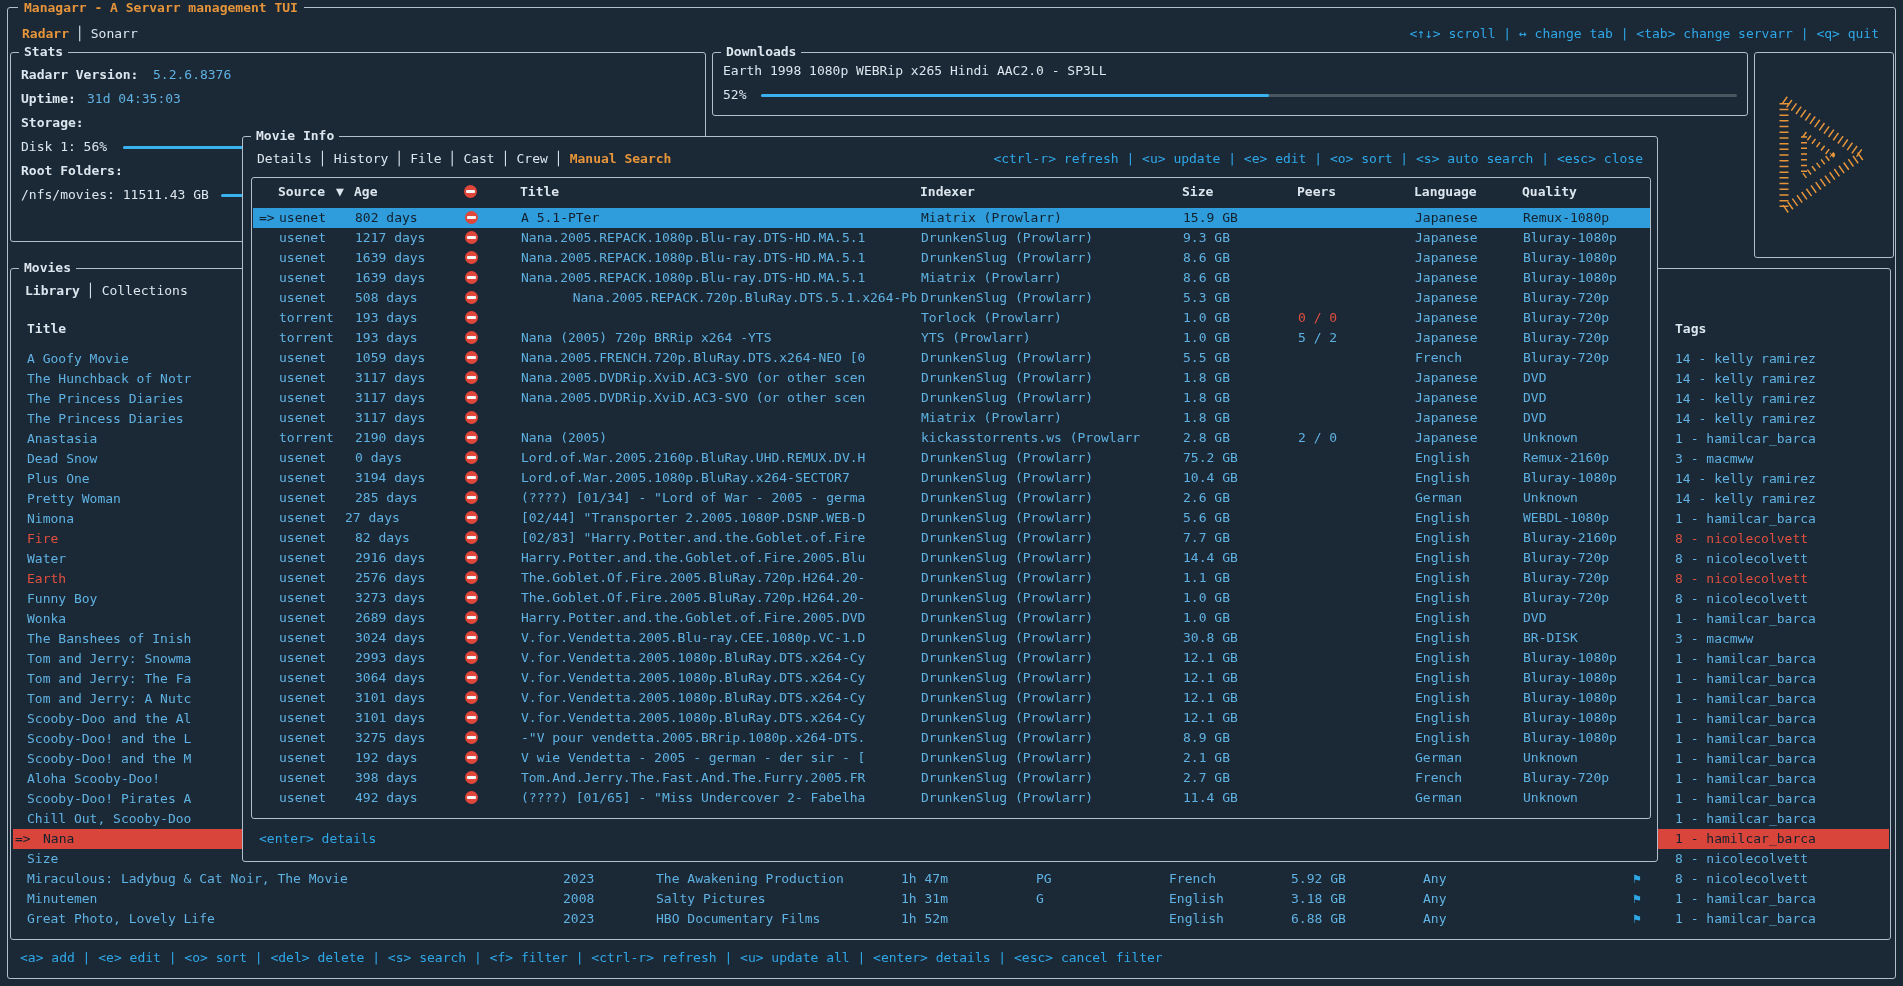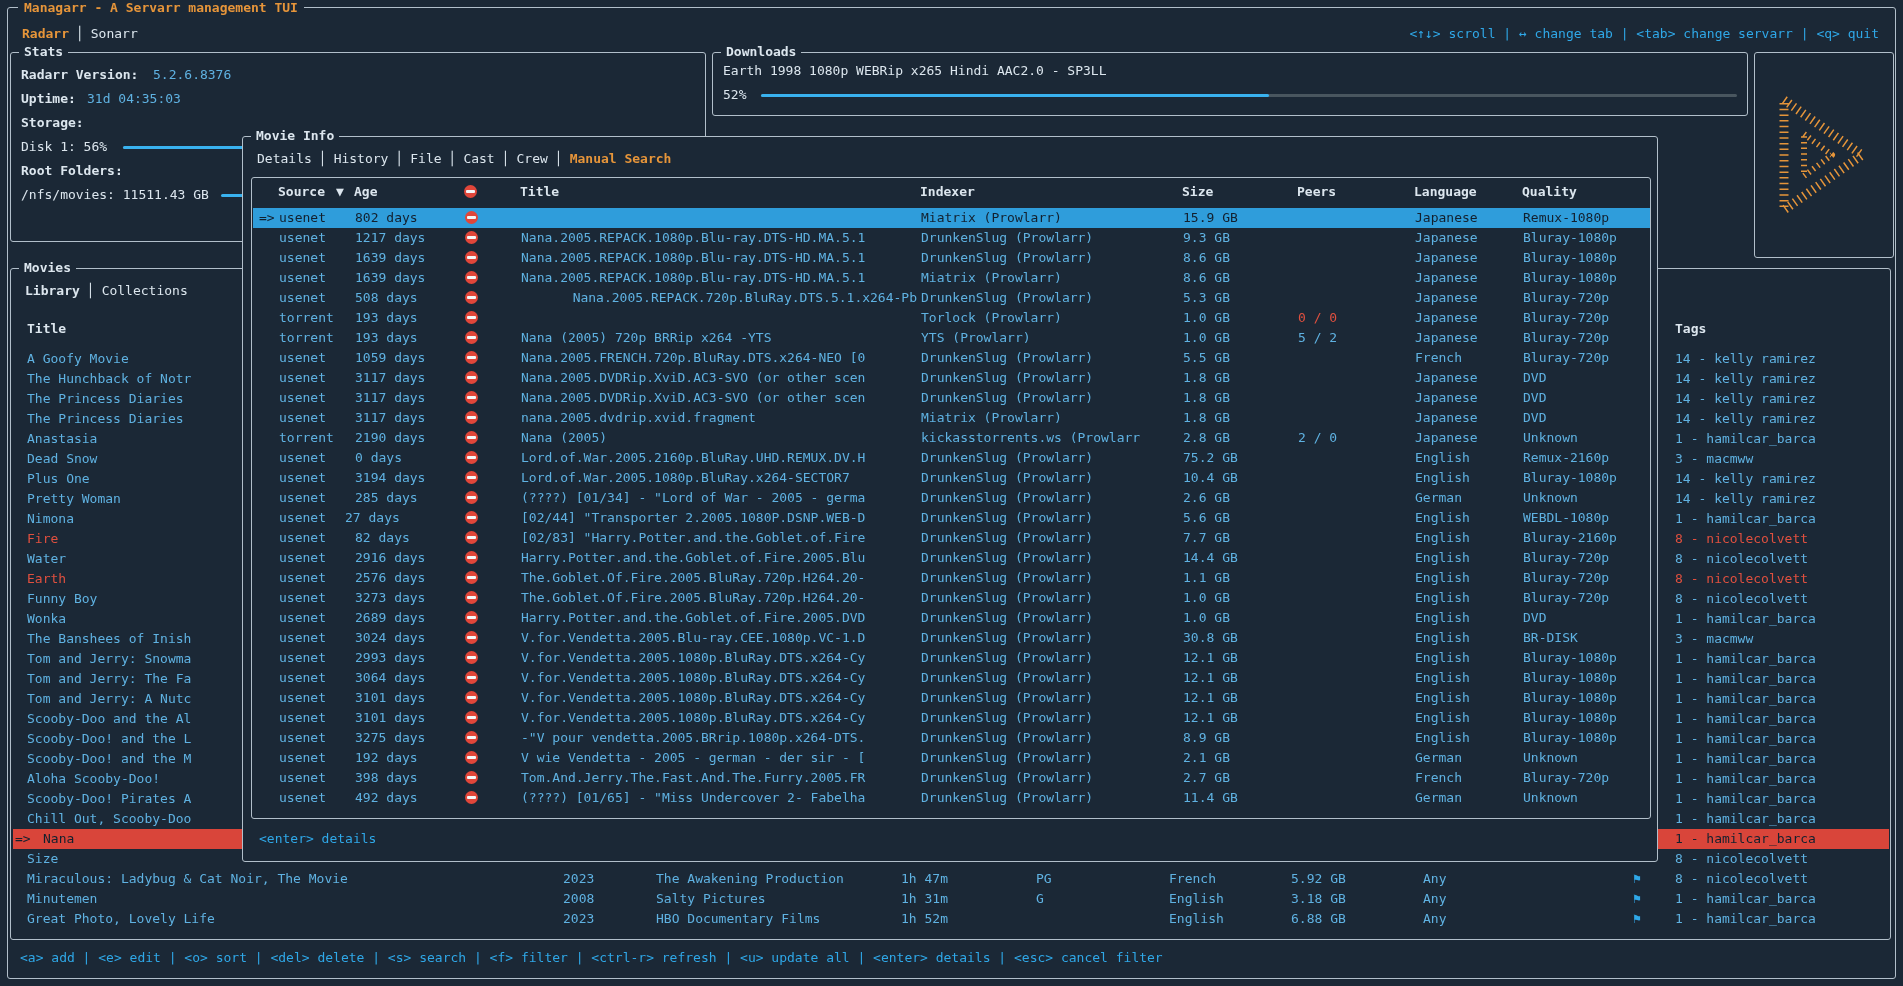--- a/index.html
+++ b/index.html
@@ -414,38 +414,40 @@
       </div>
   </div>
 
   <div class="abs c-key" style="left:20px;top:948px">&lt;a&gt; add | &lt;e&gt; edit | &lt;o&gt; sort | &lt;del&gt; delete | &lt;s&gt; search | &lt;f&gt; filter | &lt;ctrl-r&gt; refresh | &lt;u&gt; update all | &lt;enter&gt; details | &lt;esc&gt; cancel filter</div>
 
   <div class="box" style="left:242px;top:136px;width:1416px;height:726px;background:var(--bg);z-index:5">
     <span class="btitle">Movie Info</span>
     <div class="abs" style="left:14px;top:12px">
       <span>Details</span><span class="sep">│</span><span>History</span><span class="sep">│</span><span>File</span><span class="sep">│</span><span>Cast</span><span class="sep">│</span><span>Crew</span><span class="sep">│</span><span class="c-orange bold">Manual Search</span>
     </div>
+    <div class="abs c-key" style="right:14px;top:12px">&lt;ctrl-r&gt; refresh | &lt;u&gt; update | &lt;e&gt; edit | &lt;o&gt; sort | &lt;s&gt; auto search | &lt;esc&gt; close</div>
 
     <div class="box" style="left:8px;top:40px;width:1400px;height:642px">
       <span class="cell bold" style="left:26px;top:4px">Source</span>
       <span class="cell bold" style="left:84px;top:4px">▼</span>
       <span class="cell bold" style="left:102px;top:4px">Age</span>
       <span class="reject" style="left:212px;top:7px"></span>
       <span class="cell bold" style="left:268px;top:4px">Title</span>
       <span class="cell bold" style="left:668px;top:4px">Indexer</span>
       <span class="cell bold" style="left:930px;top:4px">Size</span>
       <span class="cell bold" style="left:1045px;top:4px">Peers</span>
       <span class="cell bold" style="left:1162px;top:4px">Language</span>
       <span class="cell bold" style="left:1270px;top:4px">Quality</span>
       <div class="rows" id="release-rows">
           <div class="trow sel-blue" style="left: 1px; top: 30px; width: 1397px;">
             <span class="cell" style="left: 6px; width: 20px;">=&gt;</span>
             <span class="cell" style="left: 26px; width: 72px;">usenet</span>
             <span class="cell" style="left: 102px; width: 105px;">802 days</span>
             <span class="reject" style="left: 212px;"></span>
+            <span class="cell" style="left: 268px; width: 396px;">A 5.1-PTer</span>
             <span class="cell" style="left: 668px; width: 258px;">Miatrix (Prowlarr)</span>
             <span class="cell" style="left: 930px; width: 100px;">15.9 GB</span>
             <span class="cell" style="left: 1045px; width: 112px;"></span>
             <span class="cell" style="left: 1162px; width: 104px;">Japanese</span>
             <span class="cell" style="left: 1270px; width: 126px;">Remux-1080p</span>
           </div>
           <div class="trow" style="left: 1px; top: 50px; width: 1397px;">
             <span class="cell" style="left: 26px; width: 72px;">usenet</span>
             <span class="cell" style="left: 102px; width: 105px;">1217 days</span>
             <span class="reject" style="left: 212px;"></span>
@@ -540,21 +542,20 @@
             <span class="cell" style="left: 668px; width: 258px;">DrunkenSlug (Prowlarr)</span>
             <span class="cell" style="left: 930px; width: 100px;">1.8 GB</span>
             <span class="cell" style="left: 1045px; width: 112px;"></span>
             <span class="cell" style="left: 1162px; width: 104px;">Japanese</span>
             <span class="cell" style="left: 1270px; width: 126px;">DVD</span>
           </div>
           <div class="trow" style="left: 1px; top: 230px; width: 1397px;">
             <span class="cell" style="left: 26px; width: 72px;">usenet</span>
             <span class="cell" style="left: 102px; width: 105px;">3117 days</span>
             <span class="reject" style="left: 212px;"></span>
-            <span class="cell" style="left: 268px; width: 396px;">nana.2005.dvdrip.xvid.fragment</span>
             <span class="cell" style="left: 668px; width: 258px;">Miatrix (Prowlarr)</span>
             <span class="cell" style="left: 930px; width: 100px;">1.8 GB</span>
             <span class="cell" style="left: 1045px; width: 112px;"></span>
             <span class="cell" style="left: 1162px; width: 104px;">Japanese</span>
             <span class="cell" style="left: 1270px; width: 126px;">DVD</span>
           </div>
           <div class="trow" style="left: 1px; top: 250px; width: 1397px;">
             <span class="cell" style="left: 26px; width: 72px;">torrent</span>
             <span class="cell" style="left: 102px; width: 105px;">2190 days</span>
             <span class="reject" style="left: 212px;"></span>

